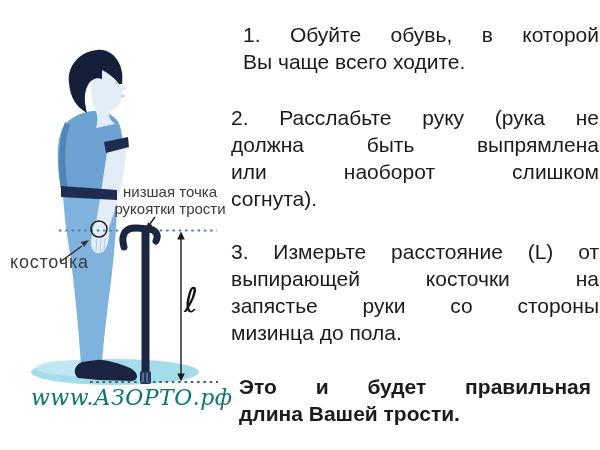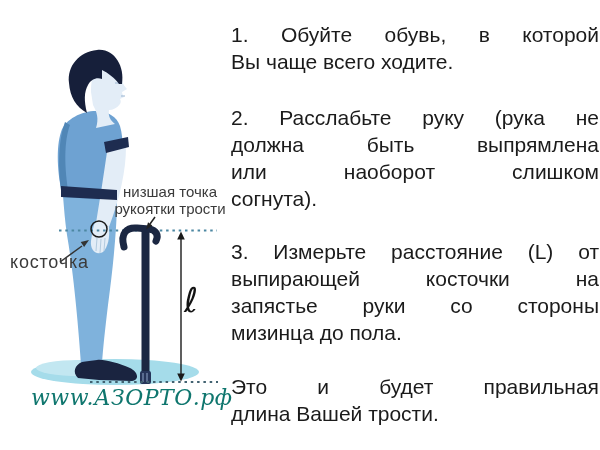--- a/index.html
+++ b/index.html
@@ -58,24 +58,24 @@
   }
   
   .instructions {
     position: absolute;
     left: 231px; top: 21px;
     width: 368px;
     color: #1b1b1b;
     font-size: 21px;
     line-height: 27px;
   }
-  .para.p1 { margin: 0 0 29px 0; }
+  .para.p1 { margin: 0 0 29px 12px; }
   .para.p2 { margin: 0 0 26px 0; }
   .para.p3 { margin: 0 0 27px 0; }
-  .para.p4 { margin: 0; }
+  .para.p4 { margin: 8px; font-weight: bold; }
   .line {
     text-align: justify;
     text-align-last: justify;
     text-justify: inter-word;
   }
   .line.last-line { text-align-last: left; }
 </style>
 </head>
 <body>
 

